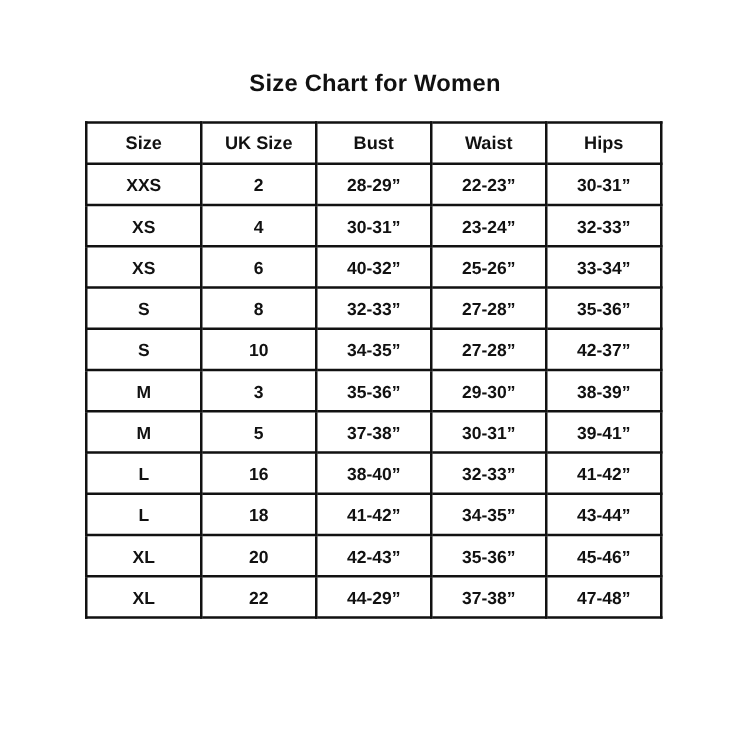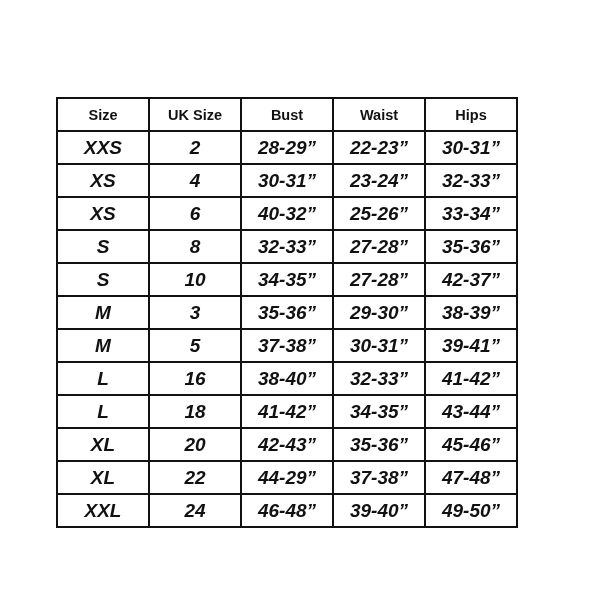--- a/index.html
+++ b/index.html
@@ -23,48 +23,48 @@
     width: 100%;
     margin: 0;
     text-align: center;
     font-size: 19px;
     font-weight: bold;
     letter-spacing: 0.2px;
     color: var(--text-color, #111111);
   }
   table.size-table {
     position: absolute;
-    left: 56px;
+    left: 68px;
     top: 97px;
     width: 462px;
     border-collapse: collapse;
     table-layout: fixed;
   }
   table.size-table th,
   table.size-table td {
     border: 2px solid var(--border-color, #111111);
     height: 31px;
     padding: 0;
     text-align: center;
     vertical-align: middle;
     font-weight: bold;
     background: var(--bg-color, #ffffff);
   }
   table.size-table th {
     font-size: 14.5px;
   }
   table.size-table td {
-    font-size: 19px;
-    font-style: italic;
+    font-size: 14px;
   }
 </style>
 </head>
 <body>
 
 <div class="canvas">
+  <h1 class="title">Size Chart for Women</h1>
 
   <table class="size-table">
     <thead>
       <tr id="header-row">
           <th>Size</th>
           <th>UK Size</th>
           <th>Bust</th>
           <th>Waist</th>
           <th>Hips</th>
         </tr>
@@ -140,22 +140,15 @@
           <td>35-36”</td>
           <td>45-46”</td>
         </tr>
         <tr>
           <td>XL</td>
           <td>22</td>
           <td>44-29”</td>
           <td>37-38”</td>
           <td>47-48”</td>
         </tr>
-        <tr>
-          <td>XXL</td>
-          <td>24</td>
-          <td>46-48”</td>
-          <td>39-40”</td>
-          <td>49-50”</td>
-        </tr>
       </tbody>
   </table>
 </div>
 
 </body></html>

